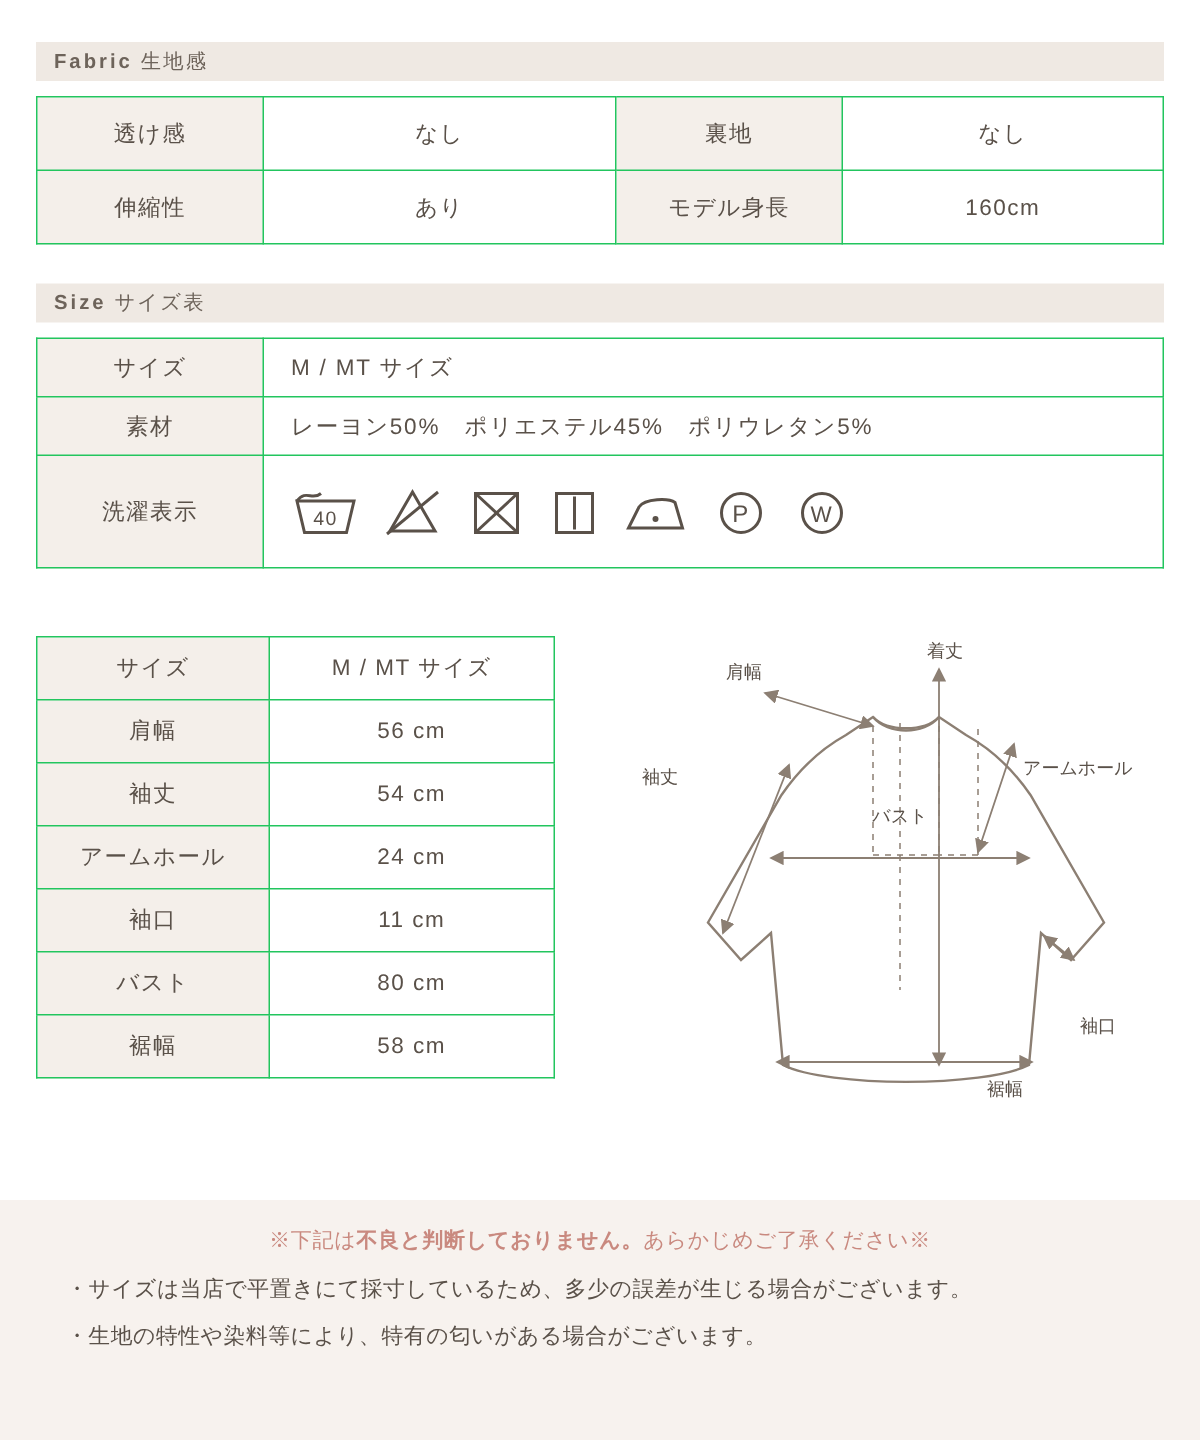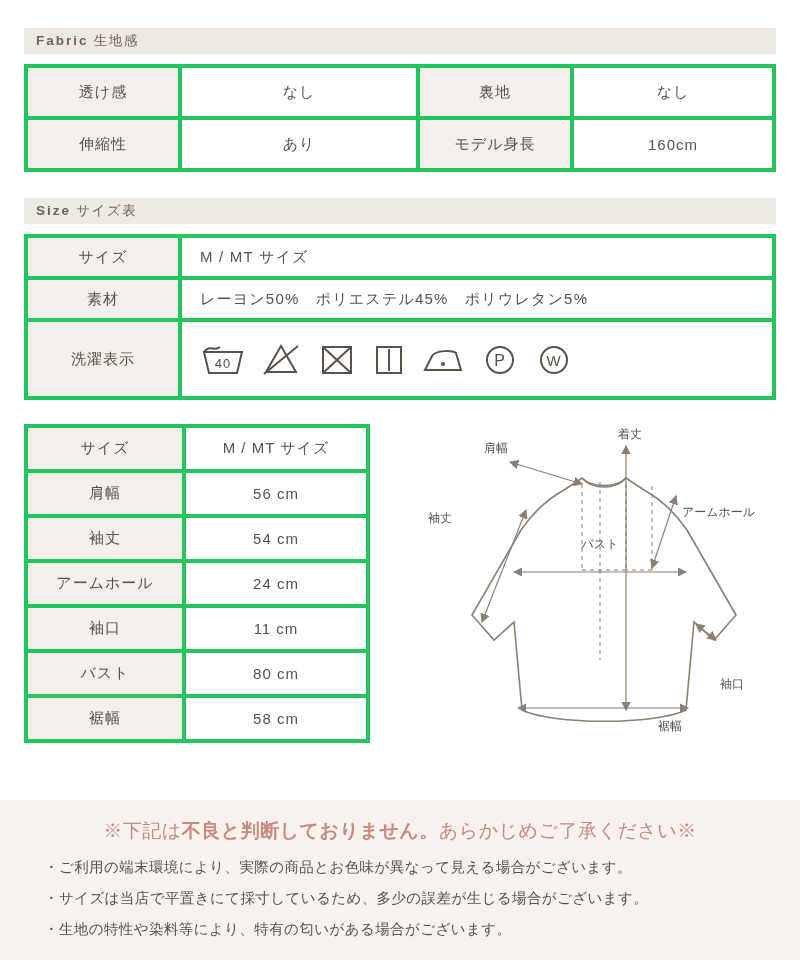--- a/index.html
+++ b/index.html
@@ -38,21 +38,21 @@
     letter-spacing: 2px;
     font-weight: bold;
   }
 
   
   table.tbl {
     border-collapse: collapse;
     table-layout: fixed;
   }
   table.tbl td {
-    border: 4px solid #22c55e;
+    border: 1px solid #22c55e;
     font-size: 15px;
     color: #5a5149;
     text-align: center;
     vertical-align: middle;
     letter-spacing: 1px;
   }
   td.lbl {
     background: #f4efea;
   }
 
@@ -134,21 +134,21 @@
     left: 0;
     top: 800px;
     width: 800px;
     height: 160px;
     background: #f7f2ee;
     box-sizing: border-box;
     padding: 18px 24px 0 24px;
   }
   .notice-title {
     text-align: center;
-    font-size: 19px;
+    font-size: 14px;
     color: #c9897f;
     letter-spacing: 0.5px;
     margin-bottom: 14px;
   }
   .notice-title b {
     font-weight: bold;
   }
   .notice-line {
     font-size: 14.5px;
     color: #5a5149;
@@ -356,18 +356,17 @@
         <text x="334" y="278" text-anchor="start">袖口</text>
         <text x="272" y="320" text-anchor="start">裾幅</text>
       </g>
     </svg>
   </div>
 
   <div class="notice">
     <div class="notice-title">
       <span>※下記は</span><b>不良と判断しておりません。</b><span>あらかじめご了承ください※</span>
     </div>
-    <div class="notice-line">・ご利用の端末環境により、実際の商品とお色味が異なって見える場合がございます。</div>
     <div class="notice-line">・サイズは当店で平置きにて採寸しているため、多少の誤差が生じる場合がございます。</div>
     <div class="notice-line">・生地の特性や染料等により、特有の匂いがある場合がございます。</div>
   </div>
 
 </div>
 
 </body></html>

